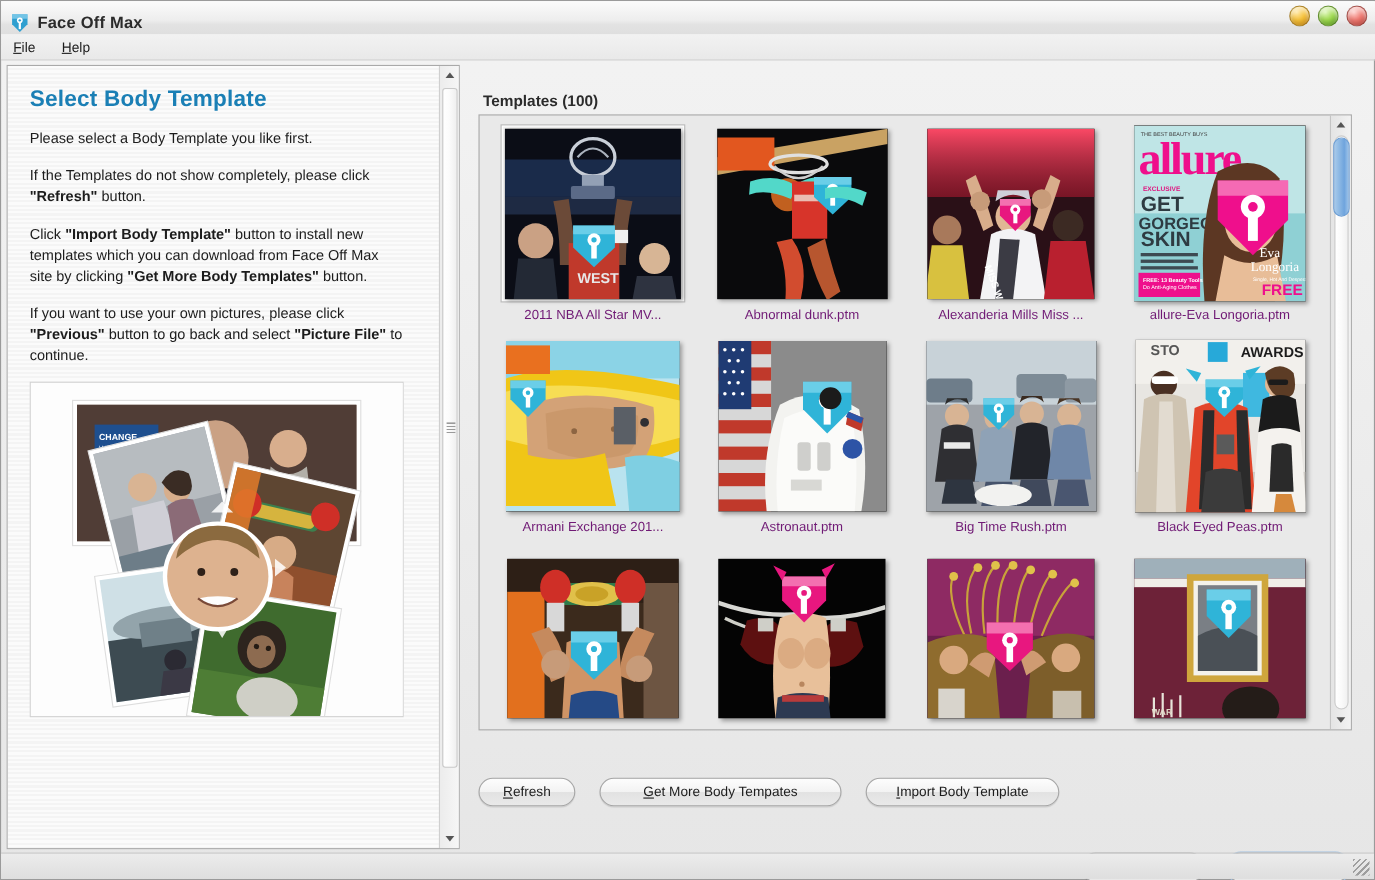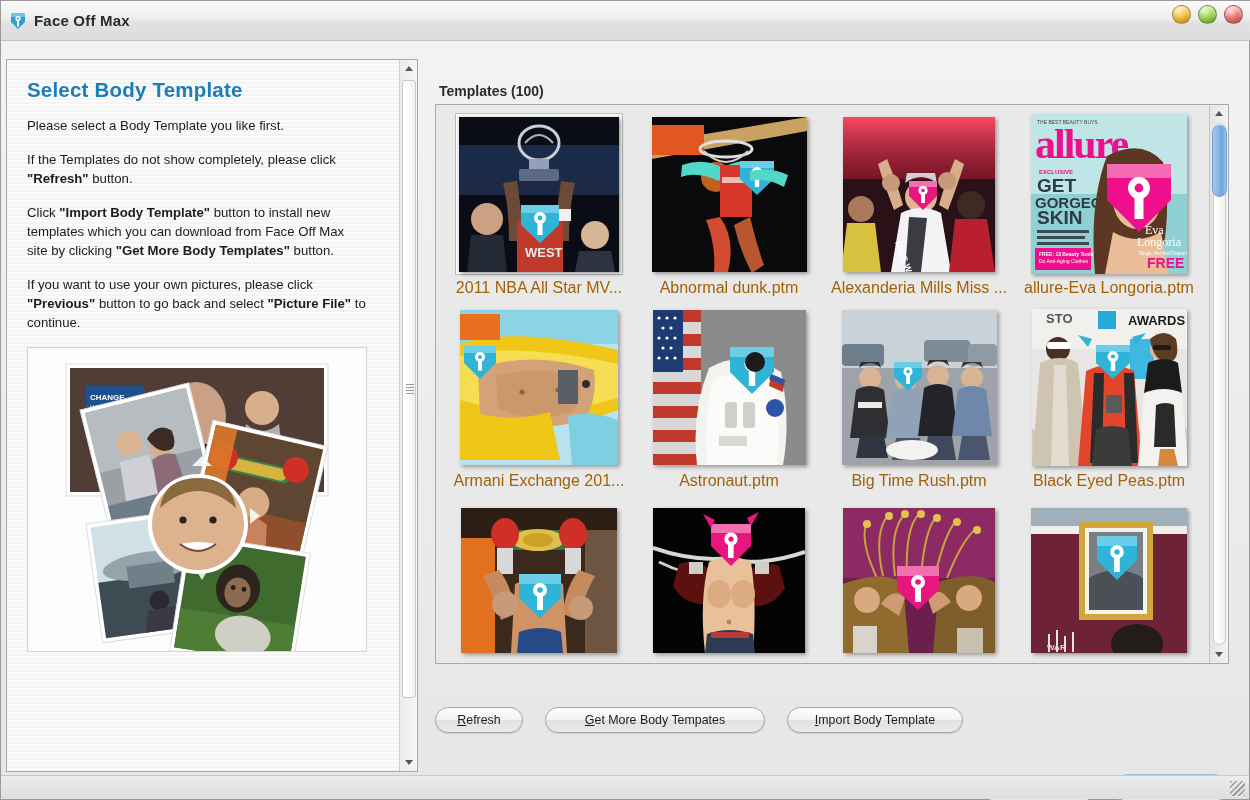--- a/index.html
+++ b/index.html
@@ -164,21 +164,21 @@
     background: #f2f2f2;
     box-shadow: 0 0 0 1px #ffffff inset;
   }
   .thumb {
     position: relative;
     box-shadow: 2px 2px 4px rgba(0,0,0,.35);
     overflow: hidden;
     background: #222;
   }
   .cap {
-    font-size: 16px; color: #a16207;
+    font-size: 12px; color: #701a75;
     margin-top: 4px; text-align: center;
     white-space: nowrap;
   }
 
   
   #right-scroll {
     position: absolute; right: 0; top: 0;
     width: 19px; height: 558px;
     background: linear-gradient(to right,#e4e4e4,#f2f2f2);
     border-left: 1px solid #c4c4c4;
@@ -254,20 +254,28 @@
       </svg>
     </div>
     <div id="title-text">Face Off Max</div>
     <div class="win-buttons">
       <div class="win-btn" style="background:radial-gradient(circle at 35% 30%, #ffe9a8 0%, #f5c13b 45%, #d98f12 100%);"></div>
       <div class="win-btn" style="background:radial-gradient(circle at 35% 30%, #e0f7bb 0%, #9ed94f 45%, #5ea322 100%);"></div>
       <div class="win-btn" style="background:radial-gradient(circle at 35% 30%, #ffd1cd 0%, #ee7a72 45%, #c9453c 100%);"></div>
     </div>
   </div>
 
+  <div id="menubar">
+    <div class="menu-item">
+      <span class="u">F</span><span>ile</span>
+    </div>
+    <div class="menu-item">
+      <span class="u">H</span><span>elp</span>
+    </div>
+  </div>
 
   <div id="left-panel">
     <div id="left-content">
 
       <div id="panel-heading">Select Body Template</div>
 
       <p class="para">
         <span>Please select a Body Template you like first.</span>
       </p>
 

